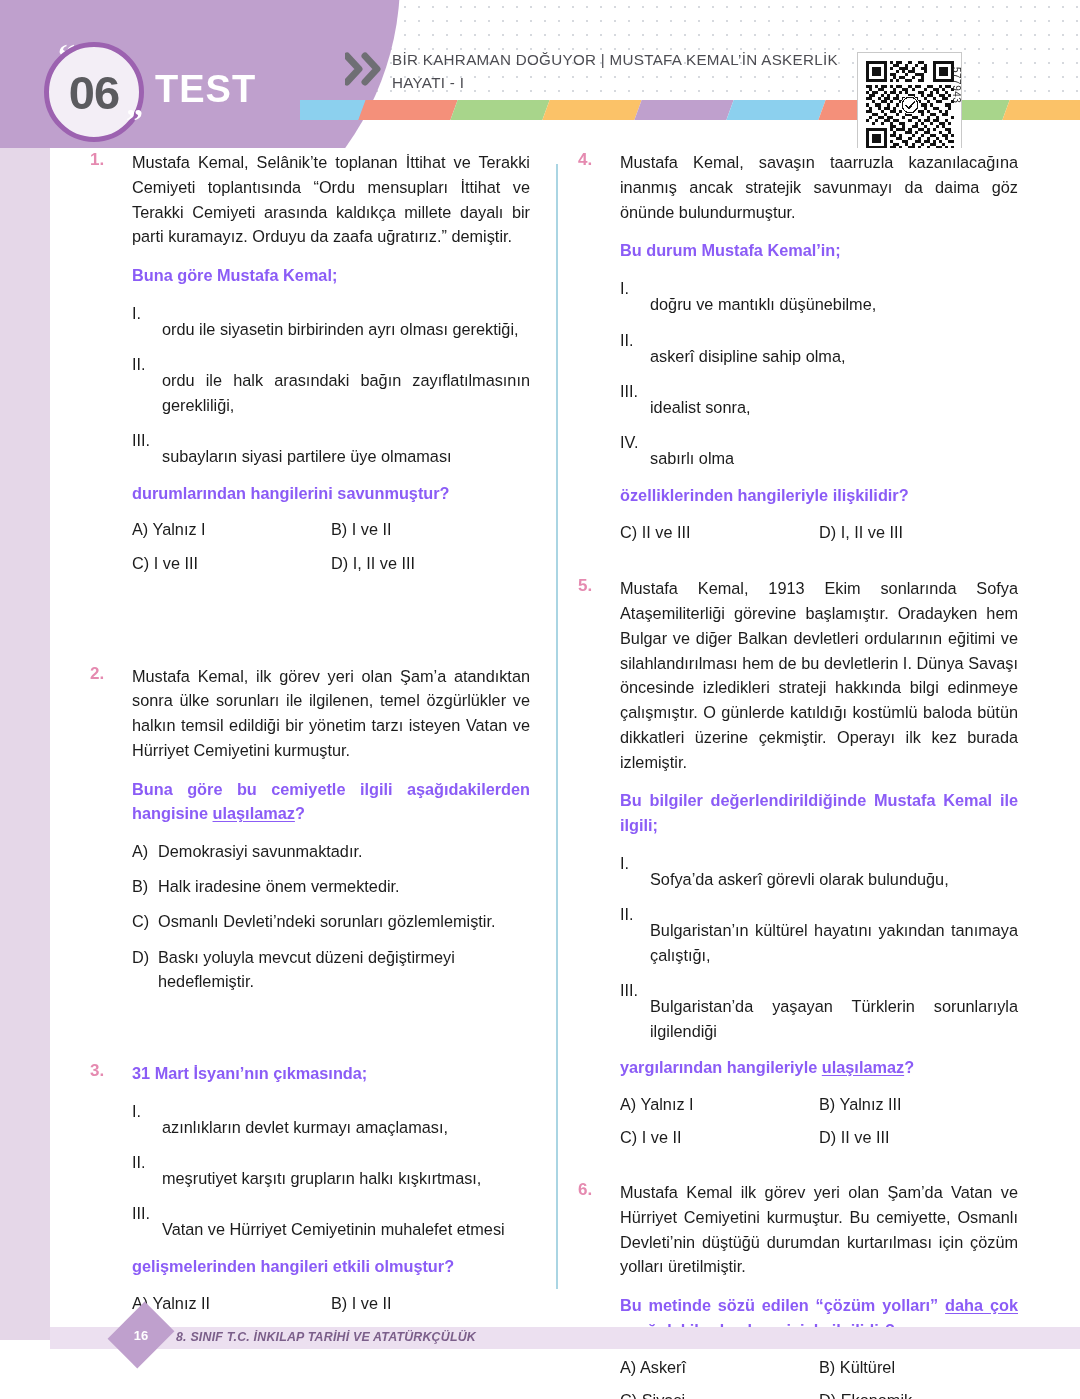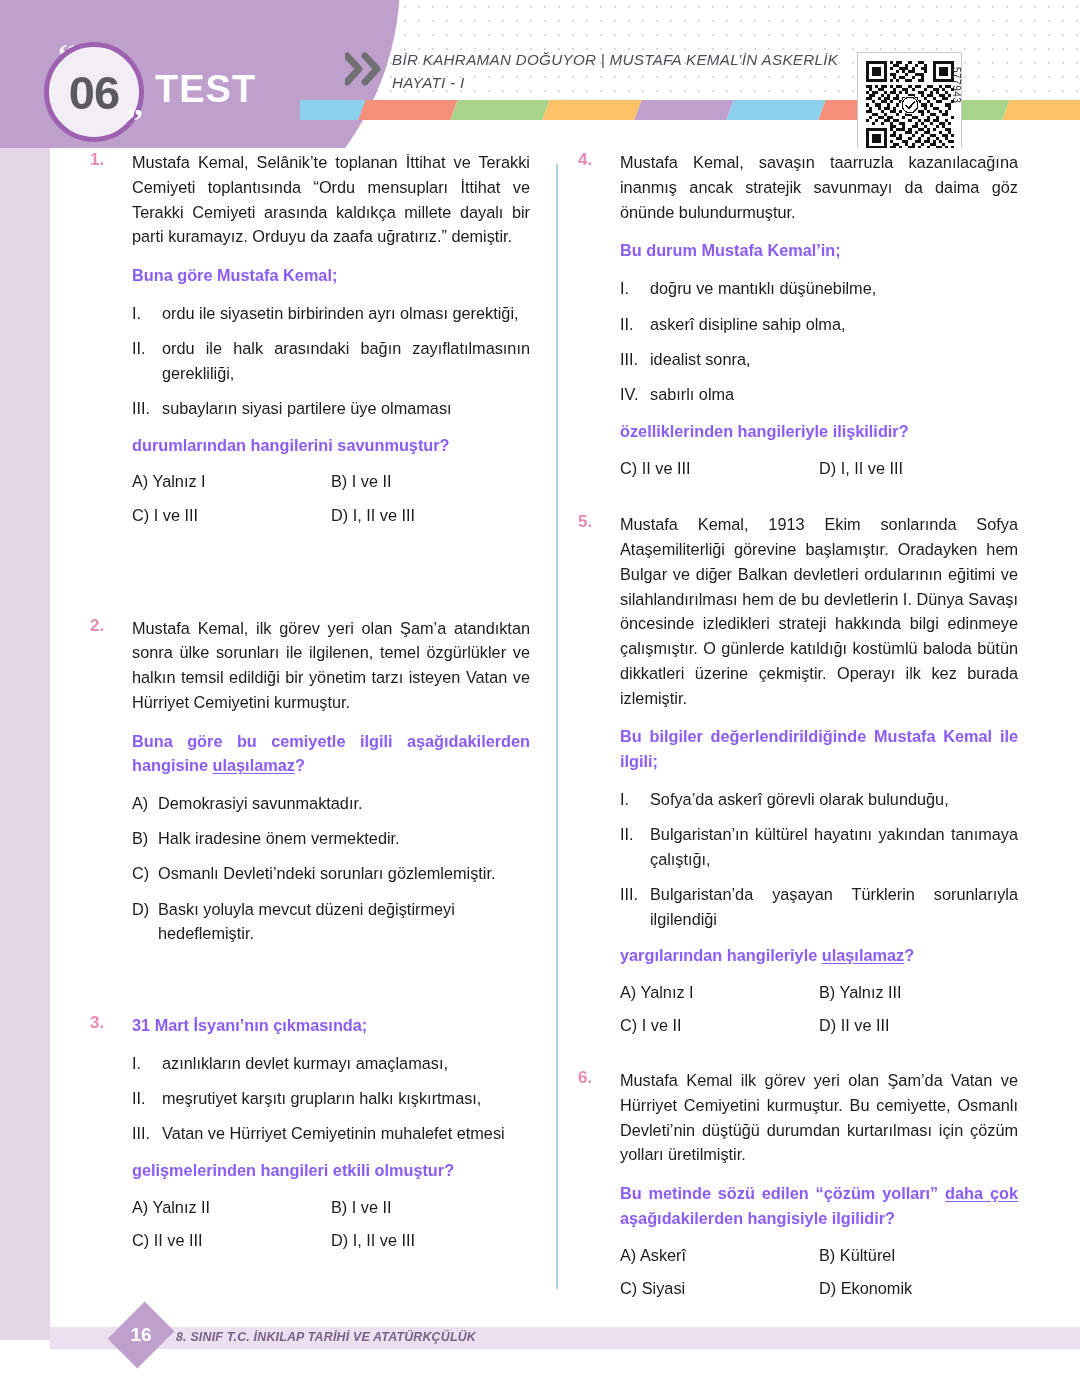--- a/index.html
+++ b/index.html
@@ -70,21 +70,20 @@
   }
 
   
   .chev{position:absolute;left:345px;top:52px;width:40px;height:34px;}
   .chev svg{display:block;}
 
   .header-title{
     position:absolute;left:392px;top:49px;width:450px;
     font-size:15.2px;line-height:1.5;color:#4c4c52;
     letter-spacing:.3px;
-    font-style:italic;
   }
 
   
   .strip{
     position:absolute;left:300px;top:100px;width:780px;height:20px;
     overflow:hidden;
   }
   .strip i{
     position:absolute;top:-4px;height:28px;width:92px;
     transform:skewX(-20deg);display:block;
@@ -135,21 +134,21 @@
   }
   .stem-bold.noj{text-align:left;}
   .u{text-decoration:underline;text-underline-offset:2px;}
 
   .romans{margin:0 0 12px 0;}
   .roman{
     display:flex;font-size:16.3px;line-height:1.5;color:#1c1c1c;
     margin-bottom:11px;
   }
   .roman .rn{width:30px;flex:0 0 30px;}
-  .roman .rt{flex:1;text-align:justify;}
+  .roman .rt{flex:1;text-align:justify;margin-top:16px;}
 
   .opts{margin:0;}
   .opt-row{display:flex;margin-bottom:10px;}
   .opt{
     font-size:16.3px;line-height:1.45;color:#1c1c1c;
     width:50%;box-sizing:border-box;padding-right:8px;
   }
   .opt-list .opt-single{
     font-size:16.3px;line-height:1.48;color:#1c1c1c;
     margin-bottom:11px;display:flex;
@@ -163,21 +162,21 @@
     position:absolute;left:50px;top:9px;width:1030px;height:22px;
     background:#ece0f0;
   }
   .footer-diamond{
     position:absolute;left:120px;top:-4px;width:42px;height:42px;
     background:#bfa0cd;transform:rotate(45deg) scale(1,1.25);
   }
   .footer-page{
     position:absolute;left:120px;top:-4px;width:42px;height:42px;
     display:flex;align-items:center;justify-content:center;
-    font-size:19px;font-weight:bold;color:#ffffff;
+    font-size:13px;font-weight:bold;color:#ffffff;
   }
   .footer-text{
     position:absolute;left:176px;top:12px;
     font-size:12.4px;font-weight:bold;font-style:italic;
     color:#7b5f8a;letter-spacing:.2px;
   }
 </style>
 </head>
 <body>
 

